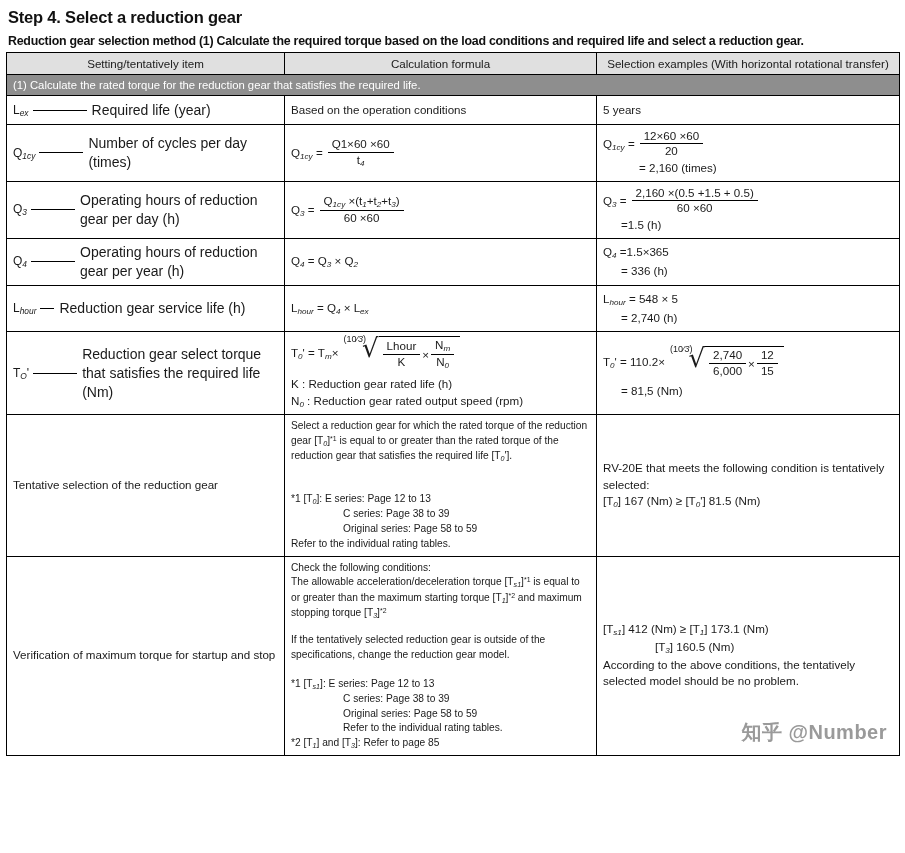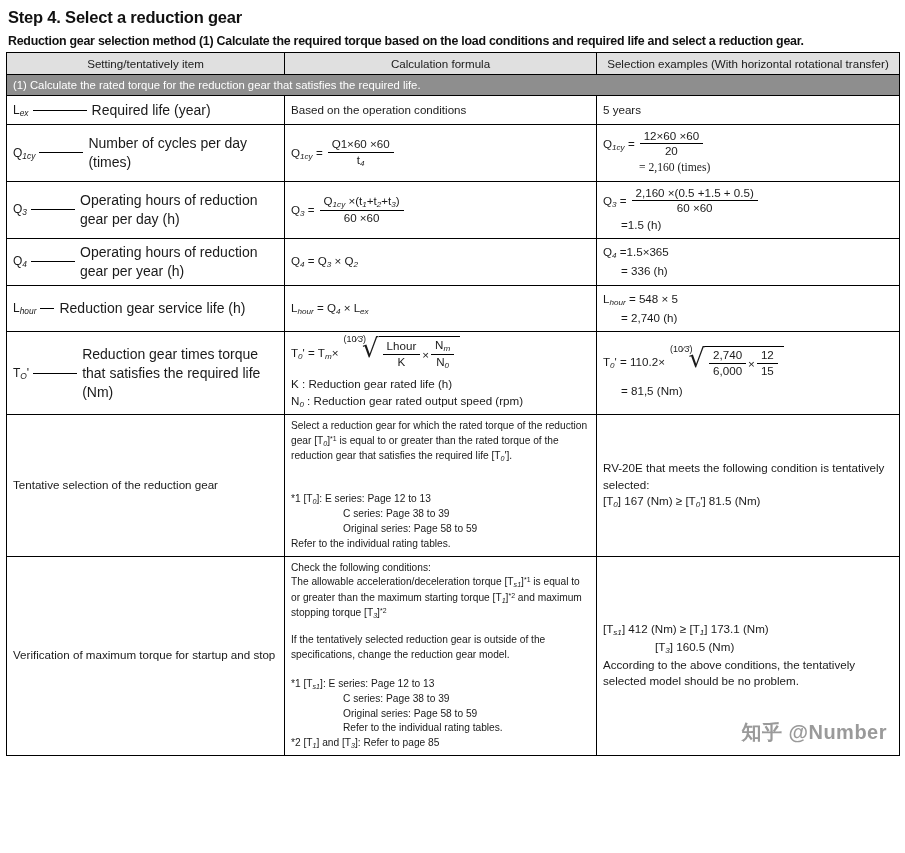--- a/index.html
+++ b/index.html
@@ -98,21 +98,21 @@
   }
   .plain {
     font-size: 11.6px;
     line-height: 1.45;
   }
   .small {
     font-size: 10.2px;
     line-height: 1.45;
   }
   .indent { padding-left: 18px; display:block; }
-  .indent2 { padding-left: 36px; display:block;font-family:Liberation Serif, serif; }
+  .indent2 { padding-left: 36px; display:block; }
   .indent3 { padding-left: 52px; display:block; }
 
   sub { font-size: 0.7em; vertical-align: -0.22em; font-style: italic; }
   sup { font-size: 0.68em; vertical-align: 0.5em; }
 
   
   .frac {
     display: inline-block;
     vertical-align: middle;
     text-align: center;
@@ -311,21 +311,21 @@
           <div class="eqline indent">= 2,740 (h)</div>
         </td>
       </tr>
 
       <tr>
         <td>
           <div class="item">
             <span class="sym">T<sub>O</sub>'</span>
             <span class="rule short"></span>
             <span class="ilabel">
-              <span>Reduction gear times torque</span><br>
+              <span>Reduction gear select torque</span><br>
               <span>that satisfies the required life</span><br>
               <span>(Nm)</span>
             </span>
           </div>
         </td>
         <td class="cell-top">
           <div class="eq" style="margin-bottom:5px;">
             <span>T<sub>0</sub>' = T<sub>m</sub>×</span>
             <span class="radical">
               <span class="idx">(<sup style="font-size:1em;vertical-align:0">10</sup>⁄<sub style="font-size:1em;vertical-align:0">3</sub>)</span>

